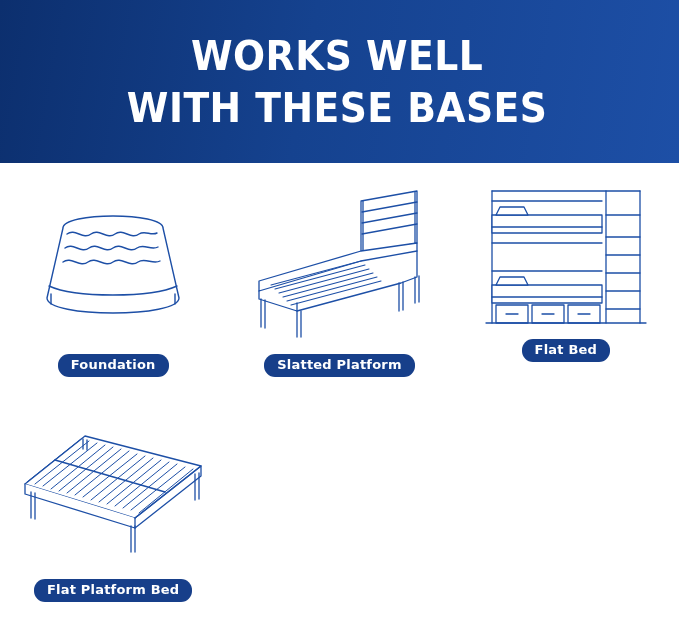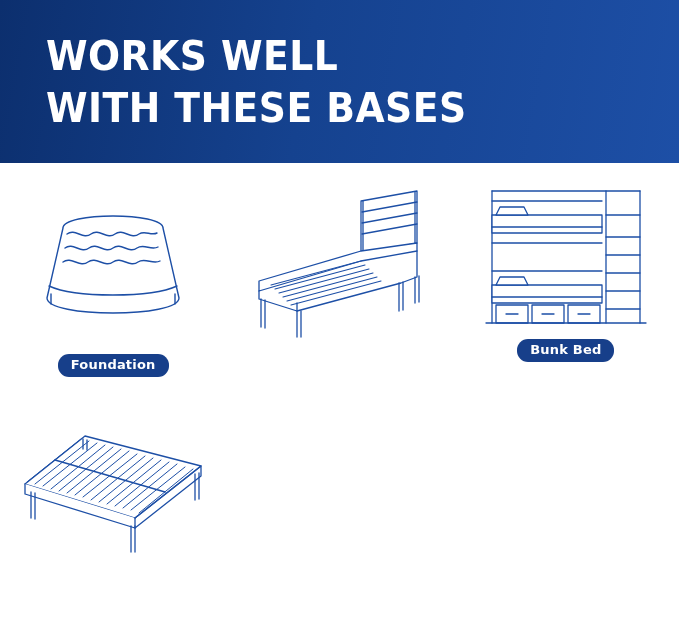--- a/index.html
+++ b/index.html
@@ -12,20 +12,21 @@
     height: 636px;
     font-family: "Liberation Sans", sans-serif;
     overflow: hidden;
   }
   .infographic {
     position: relative;
     width: 679px;
     height: 636px;
     background: #ffffff;
     box-sizing: border-box;
+    text-align: center;
   }
 
   
   .header {
     position: relative;
     width: 100%;
     height: 163px;
     background: linear-gradient(100deg, #0c2f6e 0%, #15428f 45%, #1d4fa6 100%);
     box-sizing: border-box;
     padding: 30px 0 0 46px;
@@ -144,20 +145,21 @@
 
           <path d="M18 106 L18 114 L56 126 L160 98 L176 92 L176 66"></path>
           <path d="M56 126 L56 118"></path>
 
           <path d="M20 114 L20 142 M24 115 L24 143"></path>
           <path d="M56 126 L56 152 M60 126 L60 152"></path>
           <path d="M158 98 L158 126 M162 97 L162 125"></path>
           <path d="M174 92 L174 118 M178 91 L178 117"></path>
         </svg>
       </div>
+      <div class="label">Slatted Platform</div>
     </div>
 
 
 
     <div class="cell row2">
       <div class="art">
         <svg width="180" height="152" viewBox="0 0 180 152" fill="none" stroke="#1d4fa6" stroke-width="1.3" stroke-linejoin="round" stroke-linecap="round">
 
           <path d="M16 10 L16 142 M164 10 L164 142"></path>
           <path d="M16 10 L164 10"></path>
@@ -182,21 +184,21 @@
           <path d="M56 124 L88 124 L88 142 L56 142 Z" fill="#ffffff"></path>
           <path d="M92 124 L124 124 L124 142 L92 142 Z" fill="#ffffff"></path>
           <path d="M30 133 L42 133 M66 133 L78 133 M102 133 L114 133"></path>
 
           <path d="M130 34 L164 34 M130 56 L164 56 M130 74 L164 74 M130 92 L164 92 M130 110 L164 110 M130 128 L164 128"></path>
           <path d="M130 10 L130 142"></path>
 
           <path d="M10 142 L170 142"></path>
         </svg>
       </div>
-      <div class="label">Bunk Bed</div>
+      <div class="label">Flat Bed</div>
     </div>
 
     <div class="cell row2">
       <div class="art">
         <svg width="196" height="150" viewBox="0 0 196 150" fill="none" stroke="#1d4fa6" stroke-width="1.3" stroke-linejoin="round" stroke-linecap="round">
 
           <path d="M70 14 L186 44 L120 96 L10 62 Z" fill="#ffffff"></path>
 
           <g stroke-width="1">
             <path d="M66 17 L12 60"></path>
@@ -220,16 +222,17 @@
 
           <path d="M10 62 L10 72 L120 106 L120 96" fill="#ffffff"></path>
           <path d="M120 96 L186 44 L186 54 L120 106"></path>
 
           <path d="M16 70 L16 96 M20 71 L20 97"></path>
           <path d="M116 104 L116 130 M120 104 L120 130"></path>
           <path d="M180 52 L180 78 M184 51 L184 77"></path>
           <path d="M72 18 L72 28 M68 17 L68 27"></path>
         </svg>
       </div>
+      <div class="label">Flat Platform Bed</div>
     </div>
 
   </div>
 </div>
 
 </body></html>

